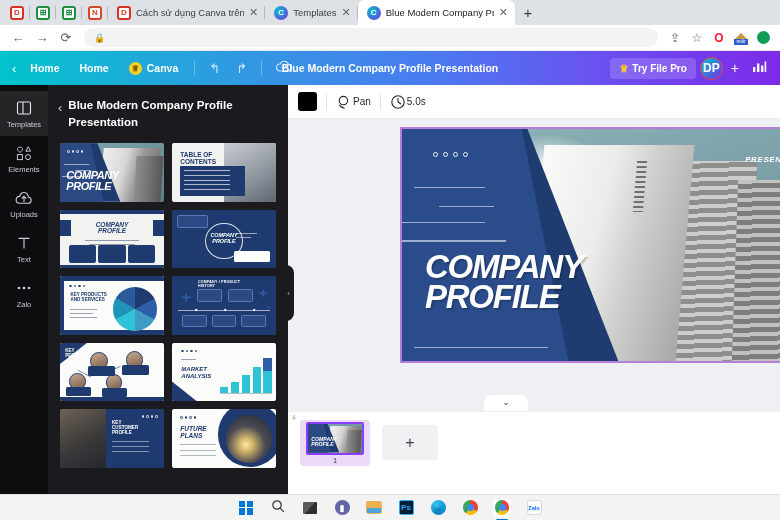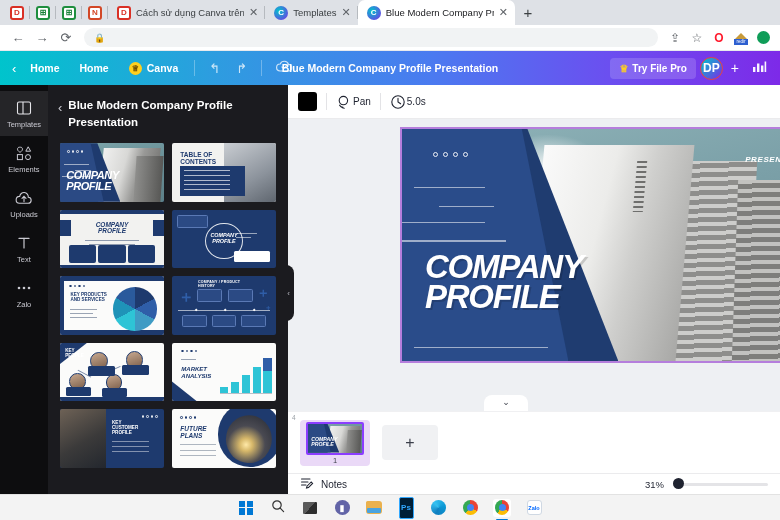--- a/index.html
+++ b/index.html
@@ -347,21 +347,21 @@
   .tb-app { width: 18px; height: 18px; display:flex; align-items:center; justify-content:center;
             position: relative; }
   .win-logo { display:grid; grid-template-columns: 1fr 1fr; gap:1.5px; width:14px; height:14px; }
   .win-q { background:#0078d4; }
   .tb-search { font-size: 13px; color:#333; }
   .tb-widgets { width:14px;height:12px;background: linear-gradient(135deg,#5a5a5a 50%,#2e2e2e 50%); border-radius:1px;}
   .tb-teams { width:15px;height:15px;border-radius:50%;background:#6264a7;color:#fff;font-size:9px;
               display:flex;align-items:center;justify-content:center; }
   .tb-folder { width:16px;height:13px;background:#eab14e;border-radius:1.5px 3px 3px 3px; position:relative; }
   .tb-folder::after{content:"";position:absolute;left:1px;bottom:1px;width:14px;height:5px;background:#4aa3e0;border-radius:1px;}
-  .tb-ps { width:15px;height:22px;border-radius:2px;background:#001e36;color:#31a8ff;font-size:8px;font-weight:bold;
+  .tb-ps { width:15px;height:15px;border-radius:2px;background:#001e36;color:#31a8ff;font-size:8px;font-weight:bold;
            display:flex;align-items:center;justify-content:center;border:1px solid #31a8ff;}
   .tb-edge { width:15px;height:15px;border-radius:50%;
              background: conic-gradient(from 200deg,#0f7ebf,#35c1f1,#0b97d4,#0f7ebf); }
   .tb-chrome { width:15px;height:15px;border-radius:50%;
                background: conic-gradient(#ea4335 0deg 120deg,#fbbc05 120deg 220deg,#34a853 220deg 360deg);
                position:relative; }
   .tb-chrome::after{content:"";position:absolute;left:4px;top:4px;width:7px;height:7px;border-radius:50%;background:#4285f4;}
   .tb-active { background:#fff; border-radius:3px; padding:2px; }
   .tb-active::before{content:"";position:absolute;bottom:-4px;left:3px;width:12px;height:2px;background:#0078d4;border-radius:1px;}
   .tb-zalo { width:15px;height:15px;border-radius:3px;background:#fff;border:1px solid #cfd8e3;
@@ -763,37 +763,20 @@
           </div>
           <div class="mini-ttl">
             <span>COMPANY</span><br><span>PROFILE</span>
           </div>
         </div>
         <div class="page-num">1</div>
       </div>
       <div class="add-page">+</div>
     </div>
 
-    <div class="statusbar">
-      <span>
-        <svg width="14" height="14" viewBox="0 0 14 14" fill="none" stroke="#1f2330" stroke-width="1.05" stroke-linecap="round">
-          <line x1="1.5" y1="3" x2="10" y2="3"></line>
-            <line x1="1.5" y1="6" x2="8" y2="6"></line>
-            <line x1="1.5" y1="9" x2="6" y2="9"></line>
-          <path d="M8.4 11.6l4.2-4.2-1.4-1.4-4.2 4.2-.5 1.9z"></path>
-        </svg>
-      </span>
-      <span>Notes</span>
-      <div class="sb-right">
-        <span class="zoom-pct">31%</span>
-        <div class="zoom-slider">
-          <div class="zoom-knob"></div>
-        </div>
-      </div>
-    </div>
   </div>
 
   <div class="taskbar">
     <div class="tb-app">
       <div class="win-logo">
         <span class="win-q"></span>
           <span class="win-q"></span>
           <span class="win-q"></span>
           <span class="win-q"></span>
       </div>

